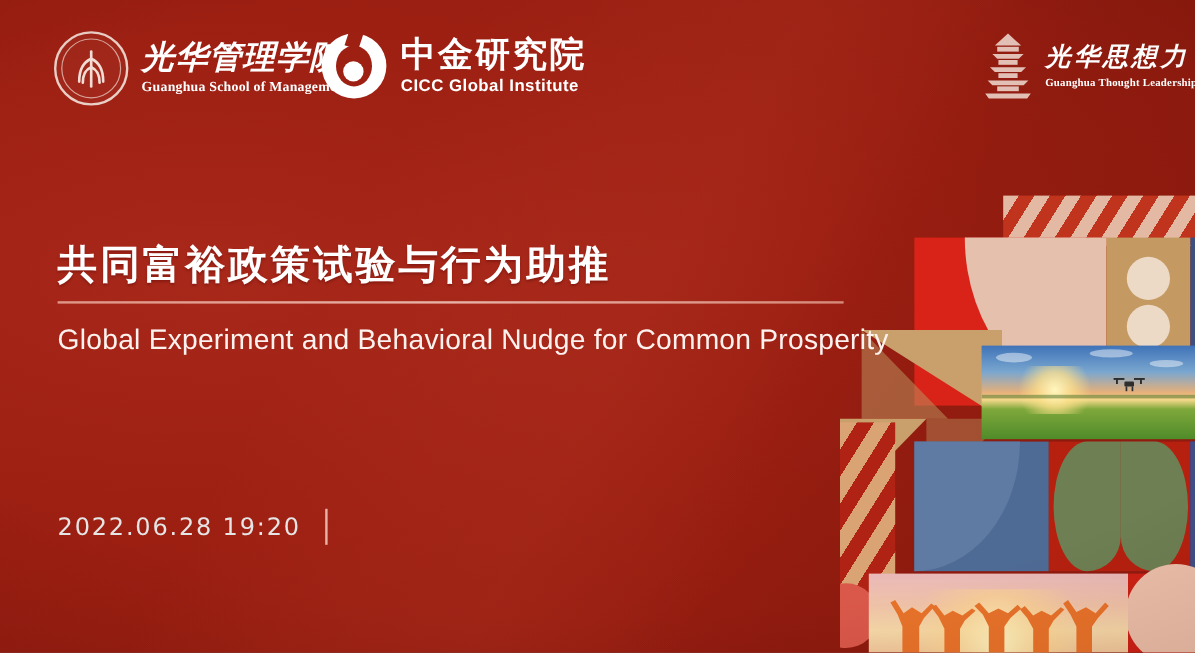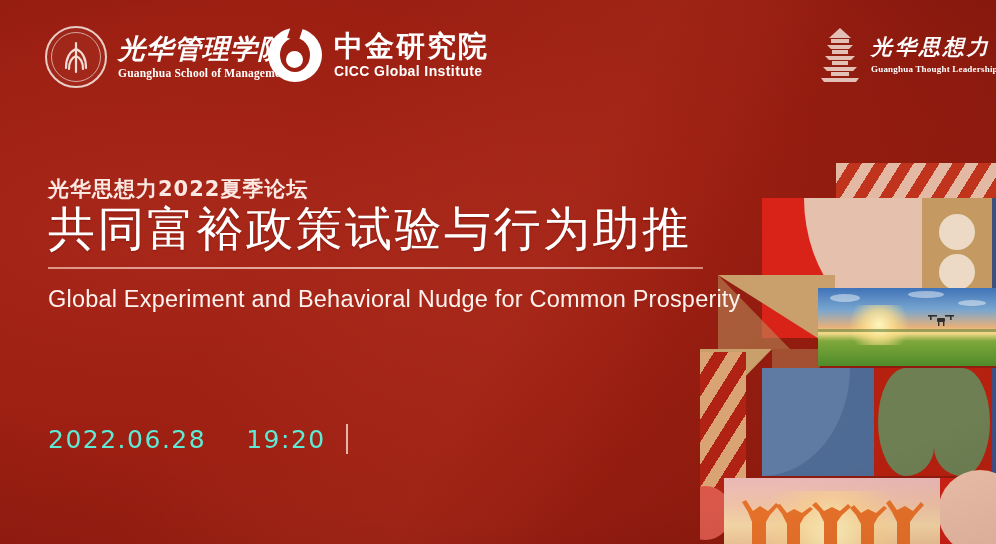--- a/index.html
+++ b/index.html
@@ -114,45 +114,45 @@
     white-space:nowrap;
   }
 
   
   .content{position:absolute;left:48px;top:175px;width:680px;}
   .kicker{
     font-size:21px;color:#fbe8e2;font-weight:700;letter-spacing:1px;
     font-family:"DejaVu Sans","Liberation Sans",sans-serif;
   }
   .headline{
-    margin-top:0;
-    font-size:47px;color:#ffffff;font-weight:400;letter-spacing:2.5px;
+    margin-top:28px;
+    font-size:33px;color:#ffffff;font-weight:700;letter-spacing:2.5px;
     line-height:1.12;
     font-family:"DejaVu Sans","Liberation Sans",sans-serif;
     text-shadow:0 1px 2px rgba(80,0,0,0.35);
   }
   .rule{
     margin-top:11px;width:655px;height:2px;
     background:linear-gradient(90deg,#e8a99a 0%, #f3c9be 50%, #e09c8c 100%);
     opacity:.85;
   }
   .subtitle{
     margin-top:17px;
     font-size:23.5px;color:#fdf2ee;letter-spacing:0.2px;font-weight:400;
     font-family:"Liberation Sans","DejaVu Sans",sans-serif;
     white-space:nowrap;
   }
   .meta{
     position:absolute;left:48px;top:424px;
     display:flex;align-items:center;
-    font-size:25px;color:#5eead4;letter-spacing:1px;font-weight:400;
+    font-size:20px;color:#e5e5e5;letter-spacing:1px;font-weight:400;
     font-family:"DejaVu Sans","Liberation Sans",sans-serif;
   }
   .meta .date{letter-spacing:1.5px;}
-  .meta .time{margin-left:40px;letter-spacing:1.5px;}
+  .meta .time{margin-left:8px;letter-spacing:1.5px;}
   .meta .sep{
     margin:0 20px;width:2px;height:30px;background:#f0c3b8;opacity:.9;
   }
   .meta .place{letter-spacing:3px;}
 
   
   .collage{position:absolute;right:0;top:0;width:296px;height:544px;overflow:hidden;}
   .c{position:absolute;}
 
   .stripes-tr{
@@ -399,21 +399,20 @@
           <path d="M173 66 L173 44 L168 34 L162 25 L166 22 L173 32 L181 28 L189 33 L197 24 L200 27 L191 37 L186 44 L186 66 Z"></path>
         </g>
       </svg>
     </div>
 
   </div>
 
   <div class="bg-vig"></div>
 
   <div class="content">
-    <div class="kicker">光华思想力2022夏季论坛</div>
     <div class="headline">共同富裕政策试验与行为助推</div>
     <div class="rule"></div>
     <div class="subtitle">Global Experiment and Behavioral Nudge for Common Prosperity</div>
   </div>
 
   <div class="meta">
     <span class="date">2022.06.28</span>
     <span class="time">19:20</span>
     <span class="sep"></span>
   </div>

